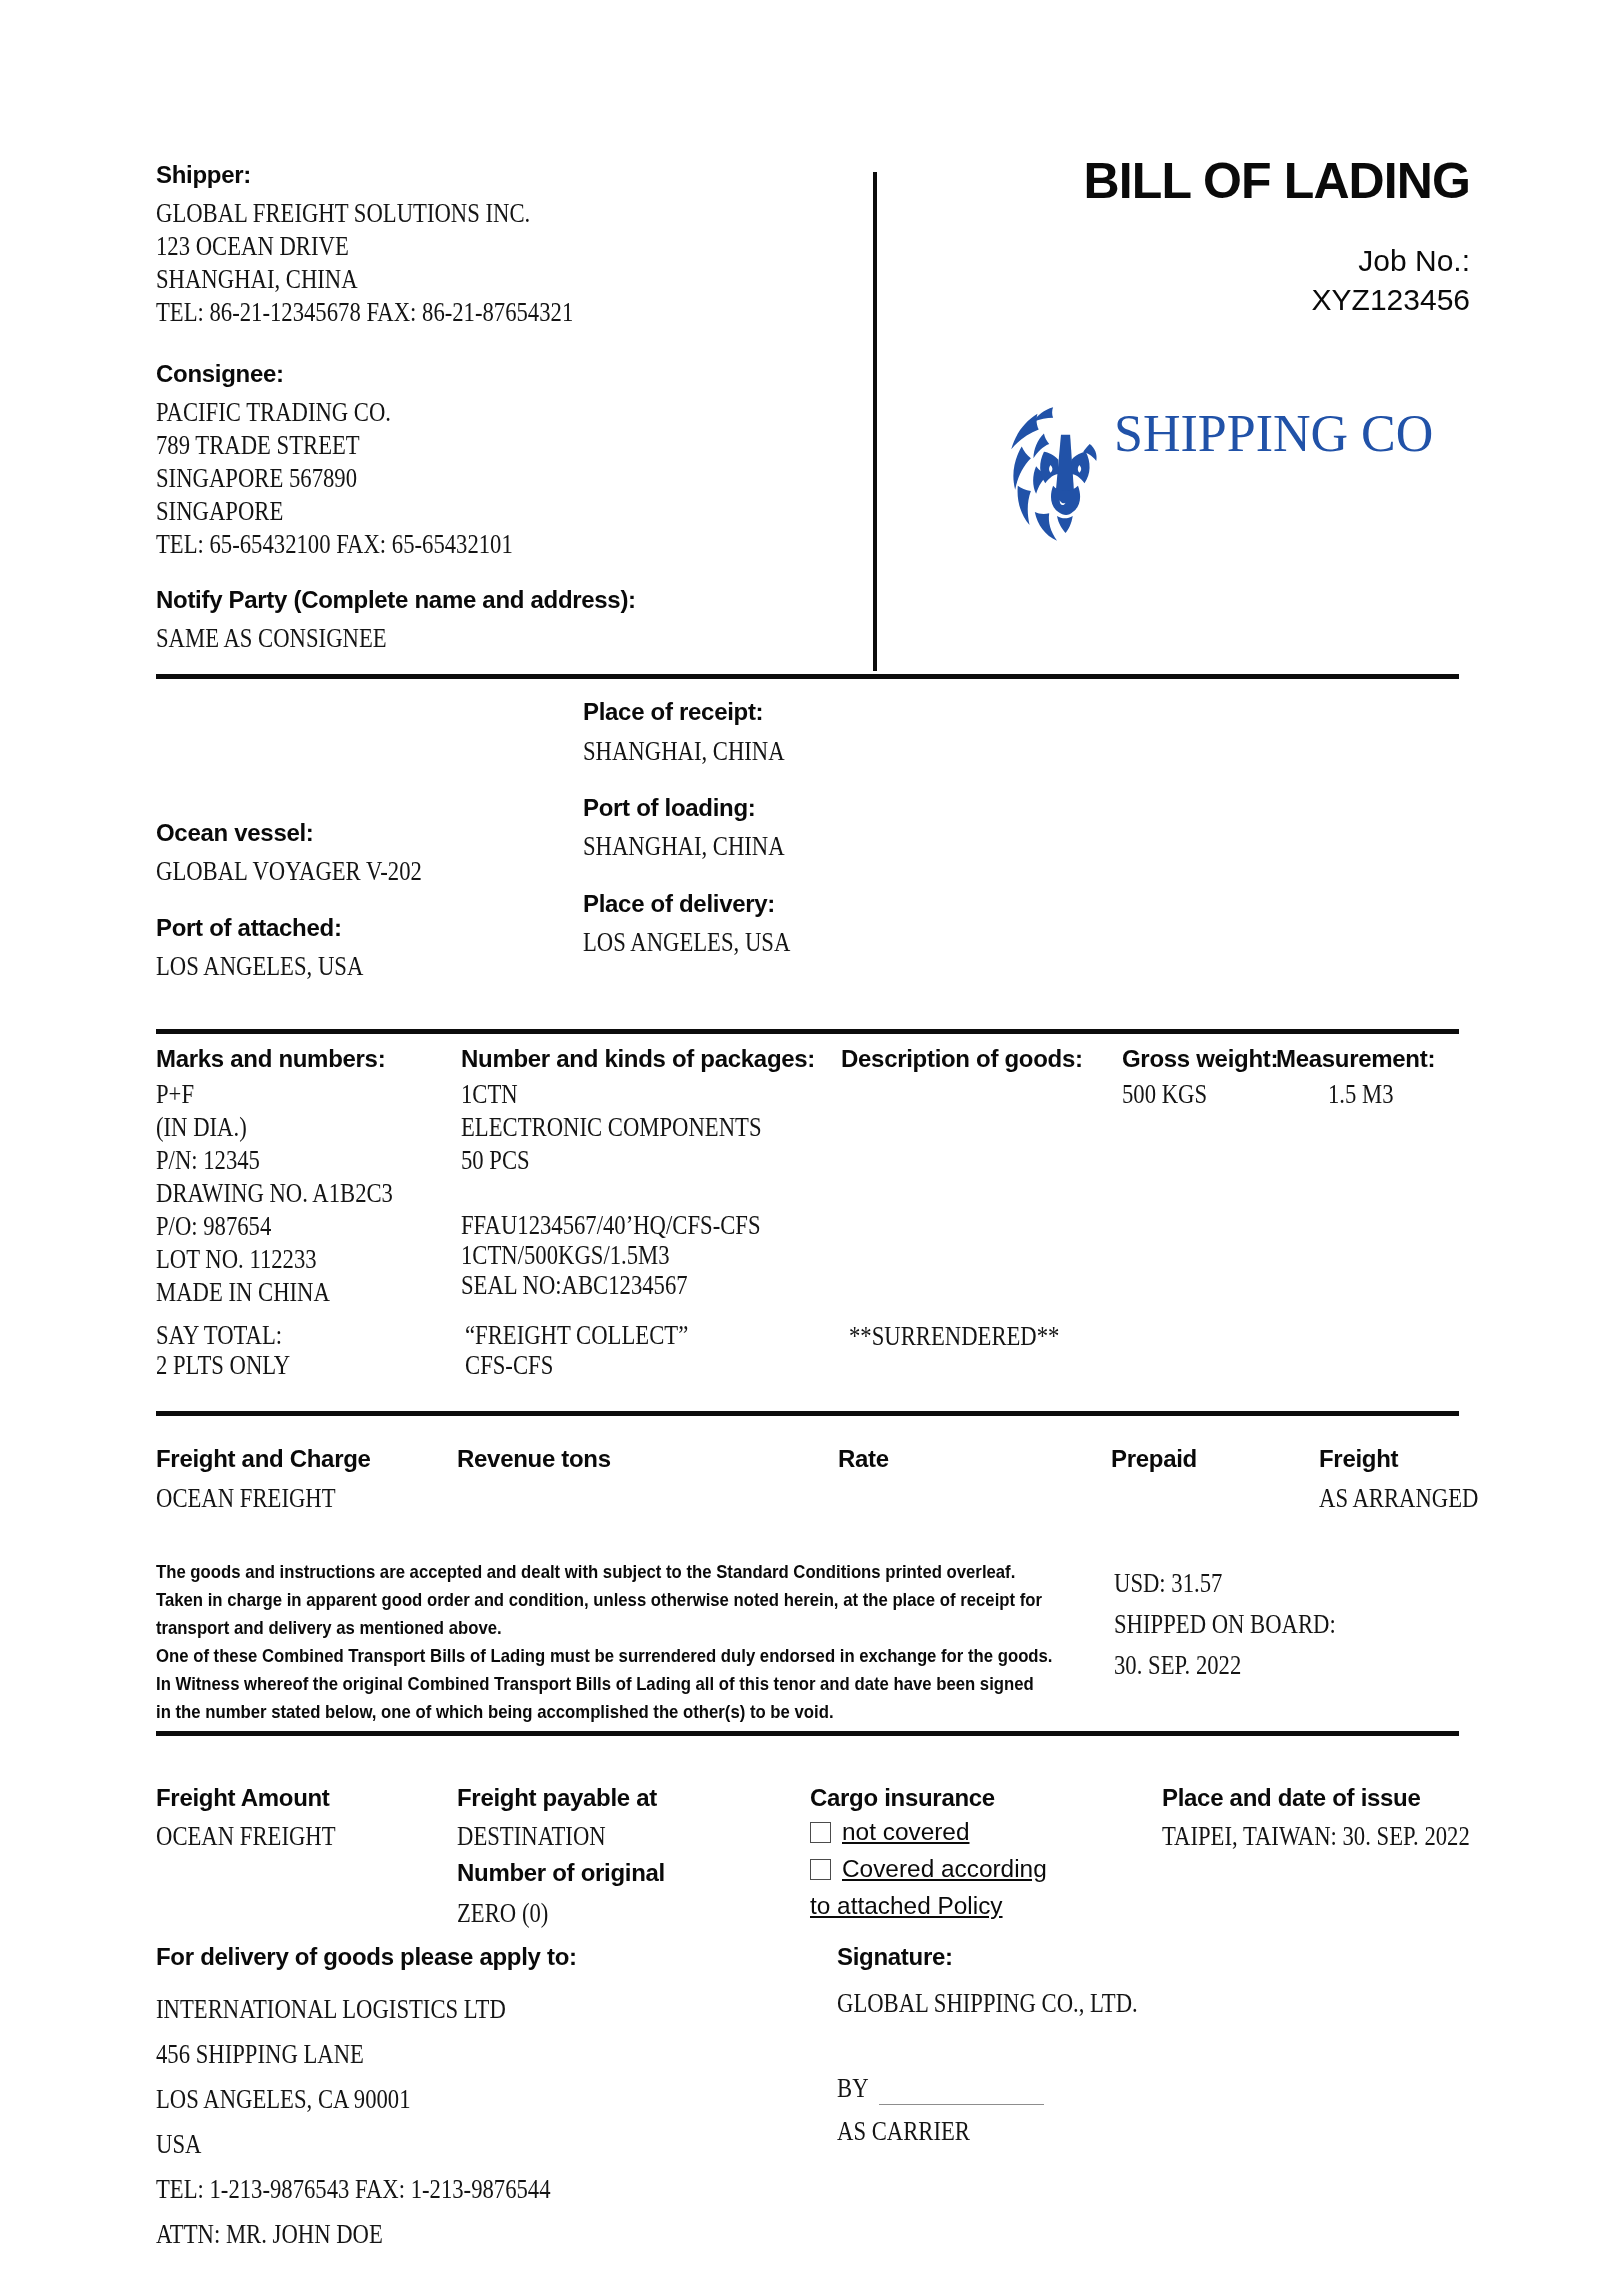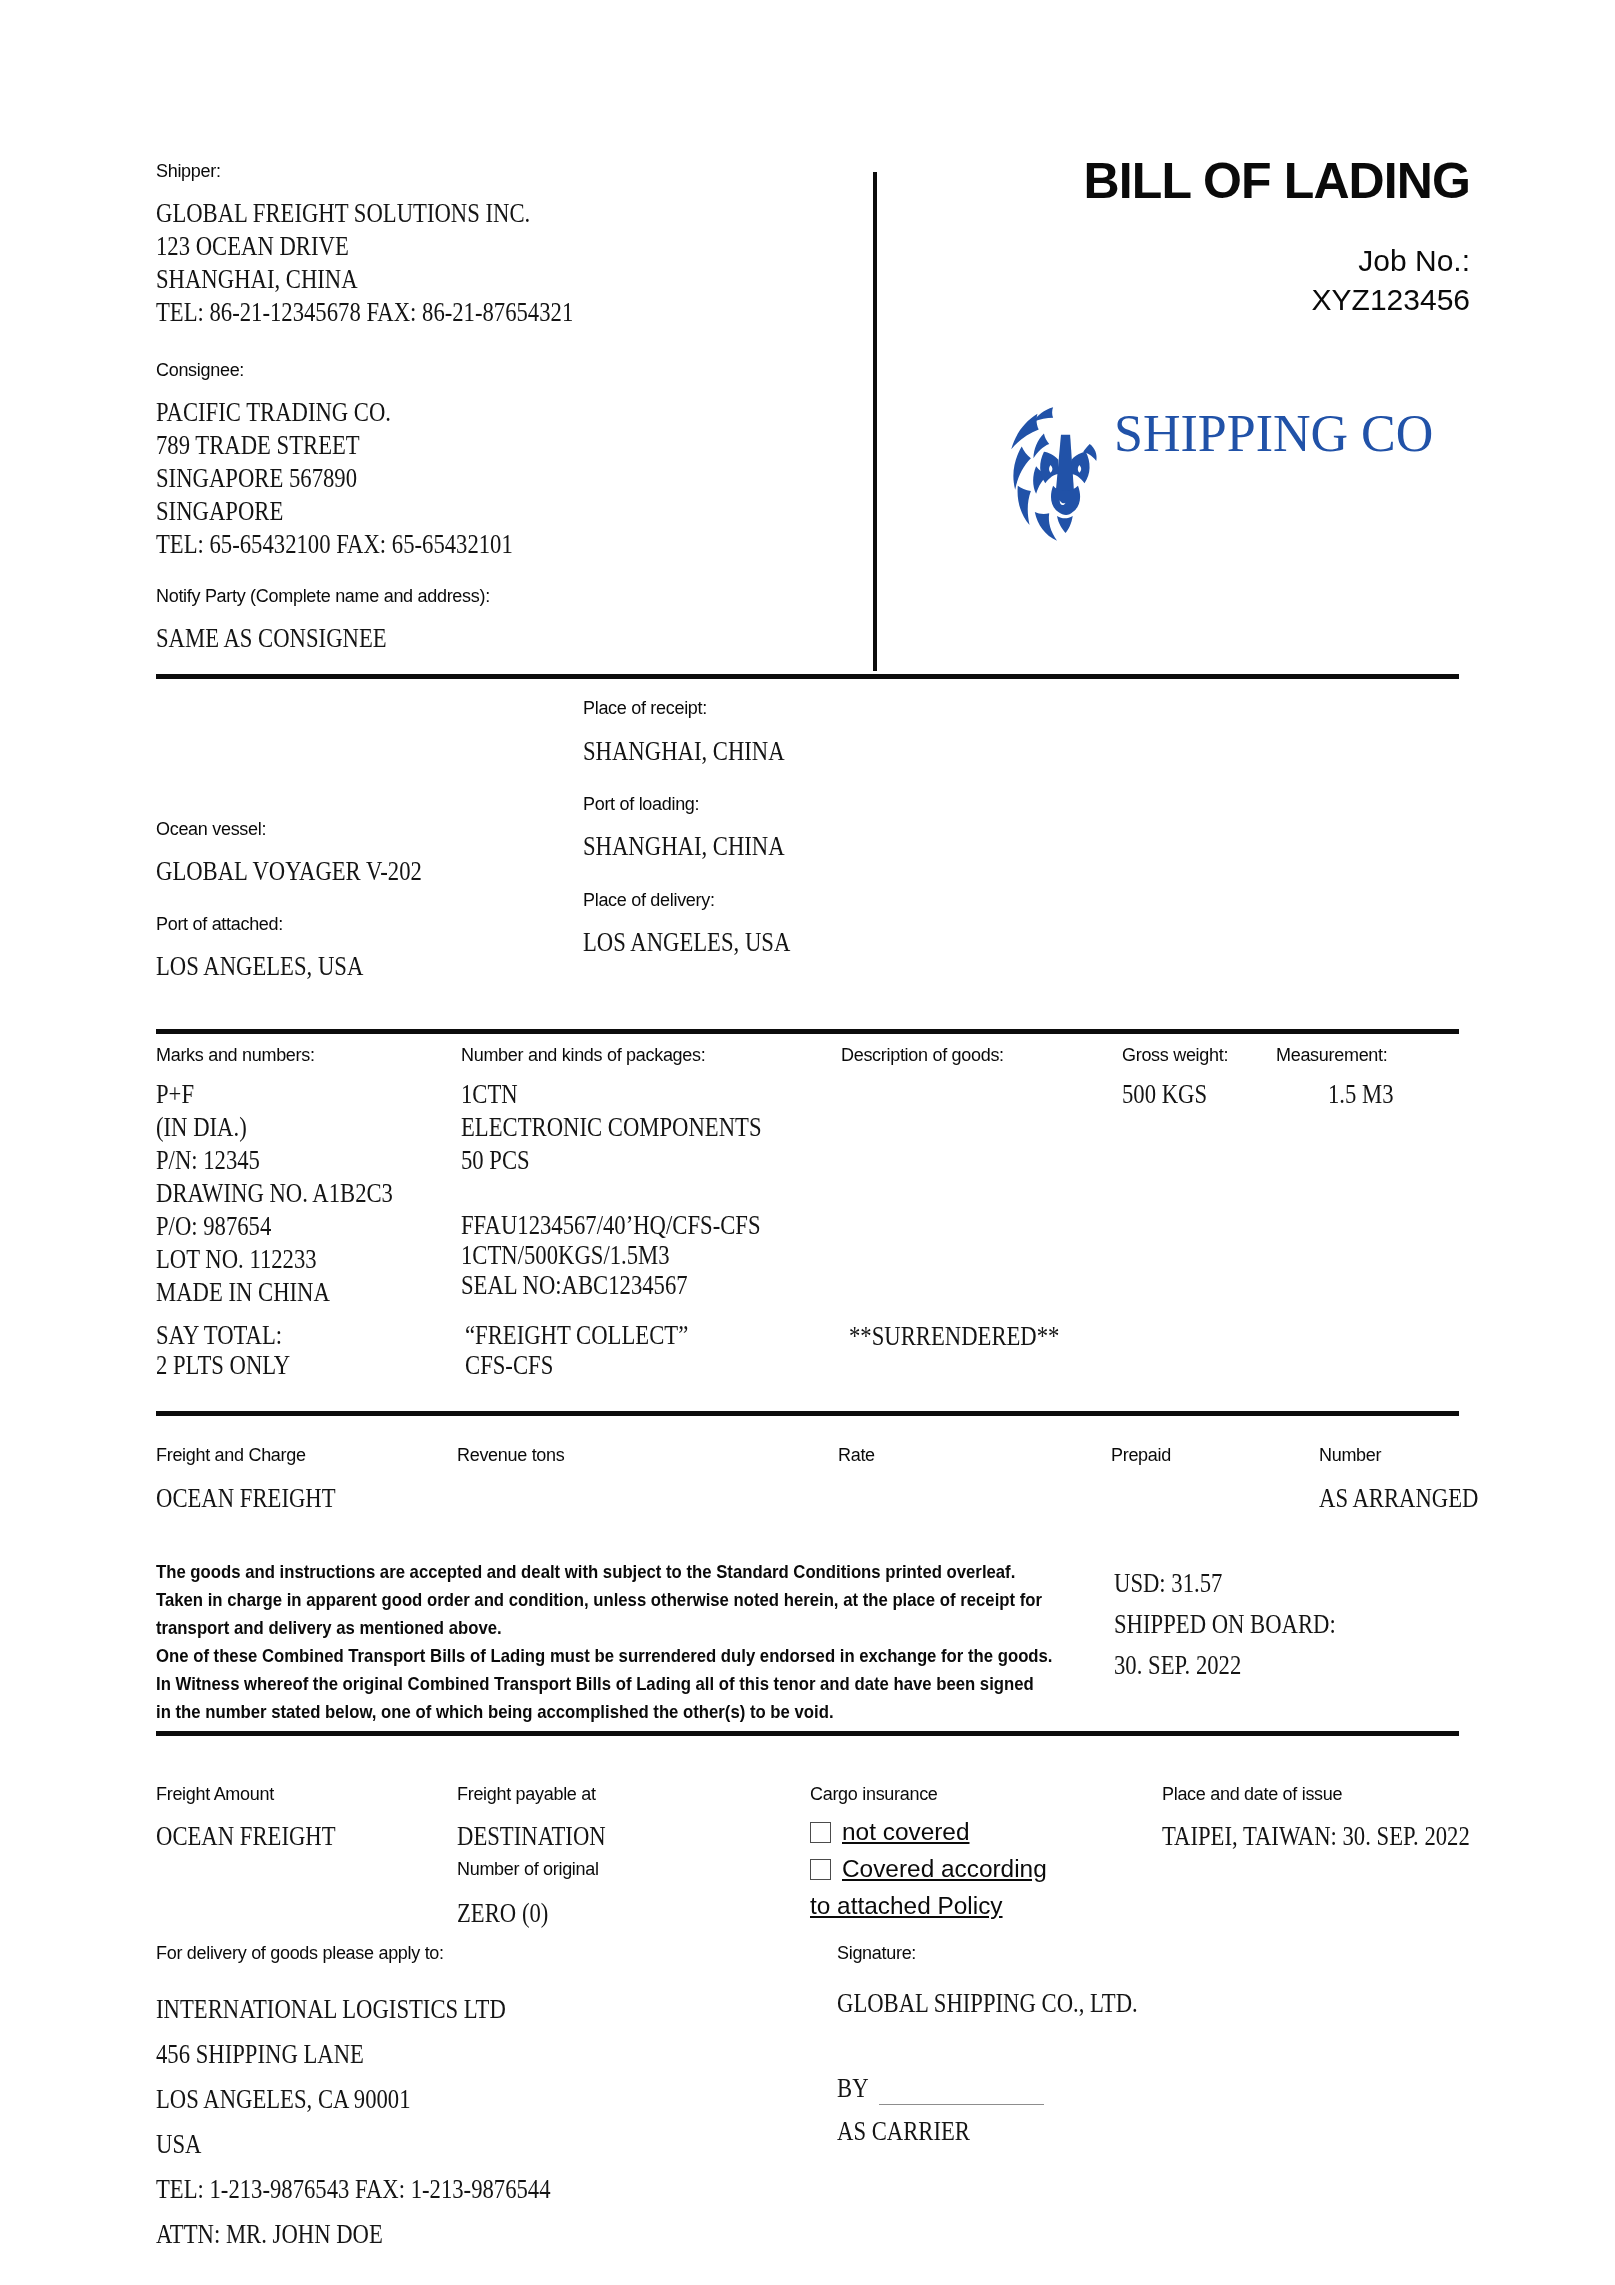--- a/index.html
+++ b/index.html
@@ -1,19 +1,19 @@
 <!DOCTYPE html>
 <html style="font-size:14.5px"><head>
 <meta charset="utf-8">
 <style>
   html,body{margin:0;padding:0;background:#ffffff;}
   .page{position:relative;width:1616px;height:2285px;background:#fff;overflow:hidden;
         font-family:"Liberation Sans",sans-serif;color:#0a0a0a;}
   .abs{position:absolute;}
-  .lbl{font-weight:400;font-size:18px;letter-spacing:-0.3px;white-space:nowrap;}
+  .lbl{font-weight:700;font-size:24px;letter-spacing:-0.3px;white-space:nowrap;}
   .val{font-family:"Liberation Serif",serif;font-size:27px;line-height:33px;color:#141414;
        transform:scaleX(0.84);transform-origin:0 0;white-space:nowrap;}
   .vtight{line-height:30px;}
   .title{font-weight:700;font-size:50px;letter-spacing:-0.9px;white-space:nowrap;text-align:right;}
   .job{font-size:30px;white-space:nowrap;}
   .logo-text{font-family:"Liberation Serif",serif;font-size:52px;line-height:72px;
              color:#2152a8;white-space:nowrap;}
   .legal{font-weight:700;font-size:19px;line-height:28px;white-space:nowrap;
          transform:scaleX(0.88);transform-origin:0 0;}
   .rule{position:absolute;left:156px;width:1303px;height:4.5px;background:#0c0c0c;}
@@ -134,21 +134,21 @@
   <div class="abs val" style="left:849px;top:1320px">**SURRENDERED**</div>
   <div class="abs val" style="left:1122px;top:1078px">500 KGS</div>
   <div class="abs val" style="left:1328px;top:1078px">1.5 M3</div>
 
   <div class="rule" style="top:1411px"></div>
 
   <div class="abs lbl" style="left:156px;top:1445px">Freight and Charge</div>
   <div class="abs lbl" style="left:457px;top:1445px">Revenue tons</div>
   <div class="abs lbl" style="left:838px;top:1445px">Rate</div>
   <div class="abs lbl" style="left:1111px;top:1445px">Prepaid</div>
-  <div class="abs lbl" style="left:1319px;top:1445px">Number</div>
+  <div class="abs lbl" style="left:1319px;top:1445px">Freight</div>
 
   <div class="abs val" style="left:156px;top:1482px">OCEAN FREIGHT</div>
   <div class="abs val" style="left:1319px;top:1482px">AS ARRANGED</div>
 
   <div class="abs legal" style="left:156px;top:1558px">
     <div>The goods and instructions are accepted and dealt with subject to the Standard Conditions printed overleaf.</div>
     <div>Taken in charge in apparent good order and condition, unless otherwise noted herein, at the place of receipt for</div>
     <div>transport and delivery as mentioned above.</div>
     <div>One of these Combined Transport Bills of Lading must be surrendered duly endorsed in exchange for the goods.</div>
     <div>In Witness whereof the original Combined Transport Bills of Lading all of this tenor and date have been signed</div>

